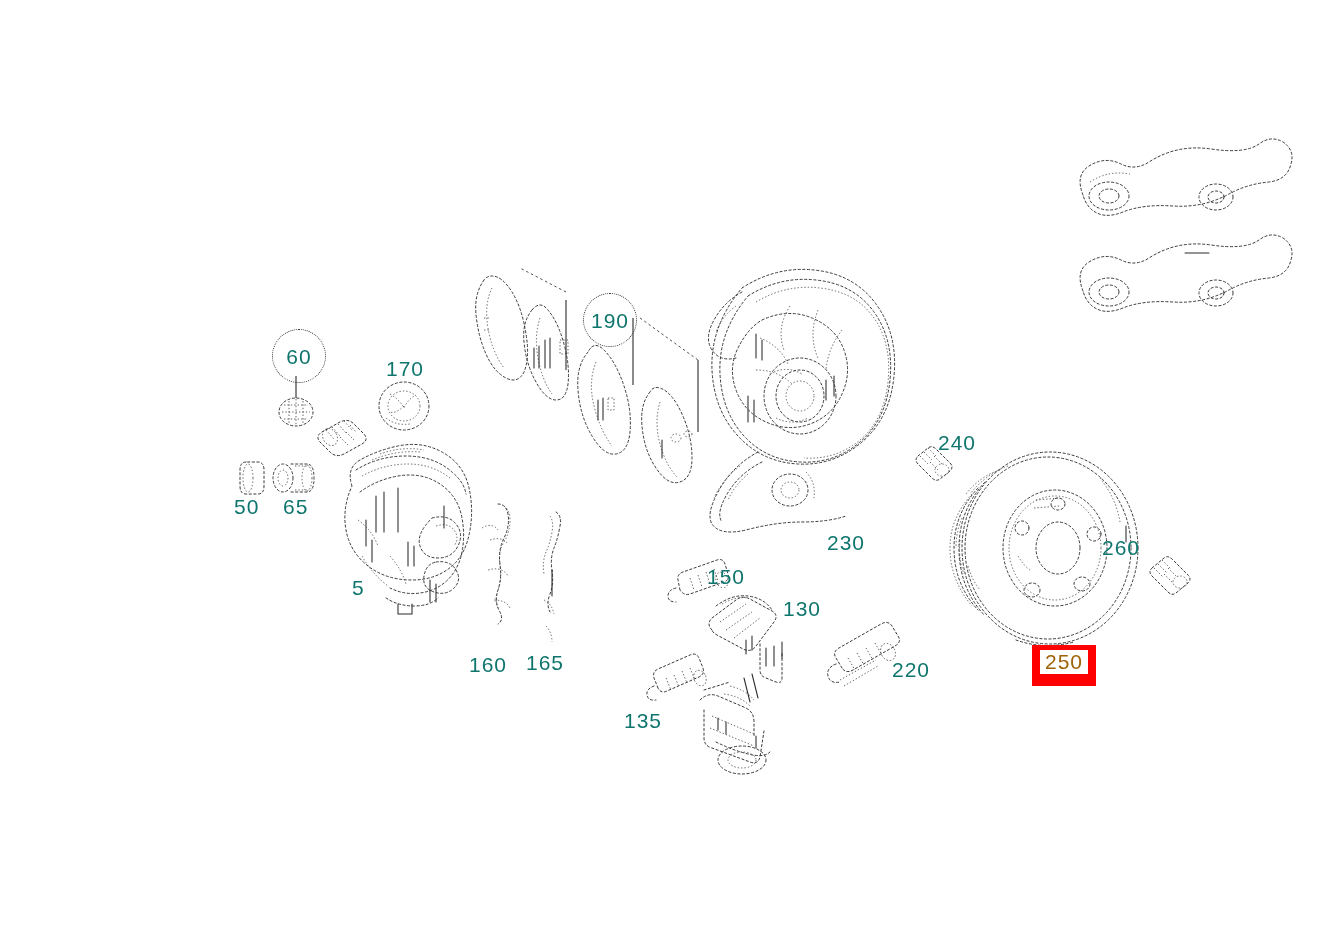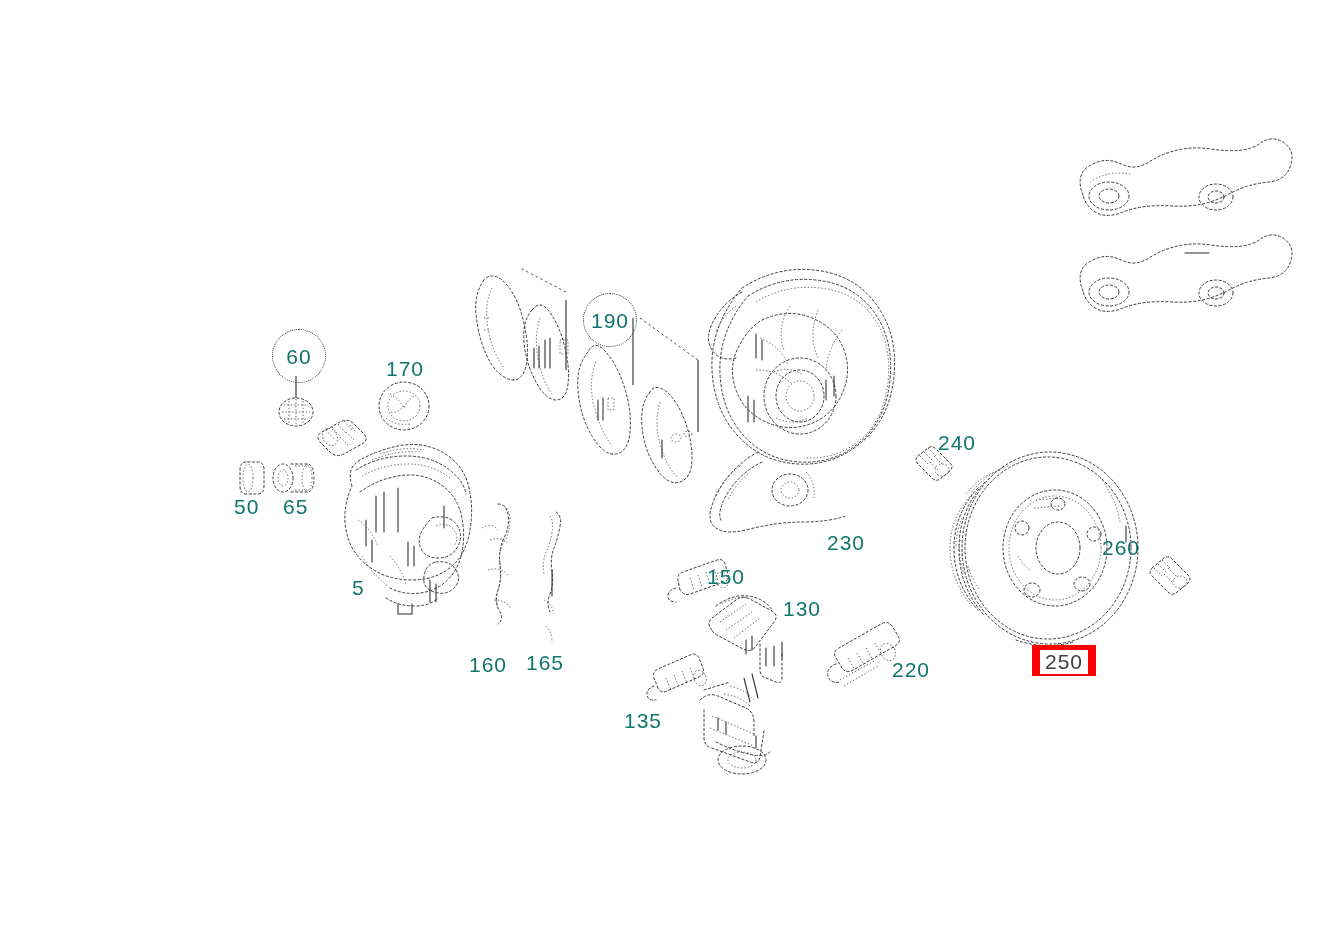--- a/index.html
+++ b/index.html
@@ -29,22 +29,22 @@
     font-family: "Liberation Sans", sans-serif;
     font-size: 21px;
     letter-spacing: 1px;
     color: #0f766e;
     white-space: nowrap;
     line-height: 1;
     user-select: none;
   }
   .callout.highlighted {
     background: #ff0000;
-    color: #404040;
-    padding: 5px 8px 2px 8px;
+    color: #a16207;
+    padding: 5px 8px 12px 8px;
     border: 0;
   }
   .callout.highlighted .hl-inner {
     display: block;
     background: #ffffff;
     padding: 1px 5px 2px 5px;
   }
   .callout.circled {
     border: 1.3px dotted #2a2a2a;
     border-radius: 50%;

